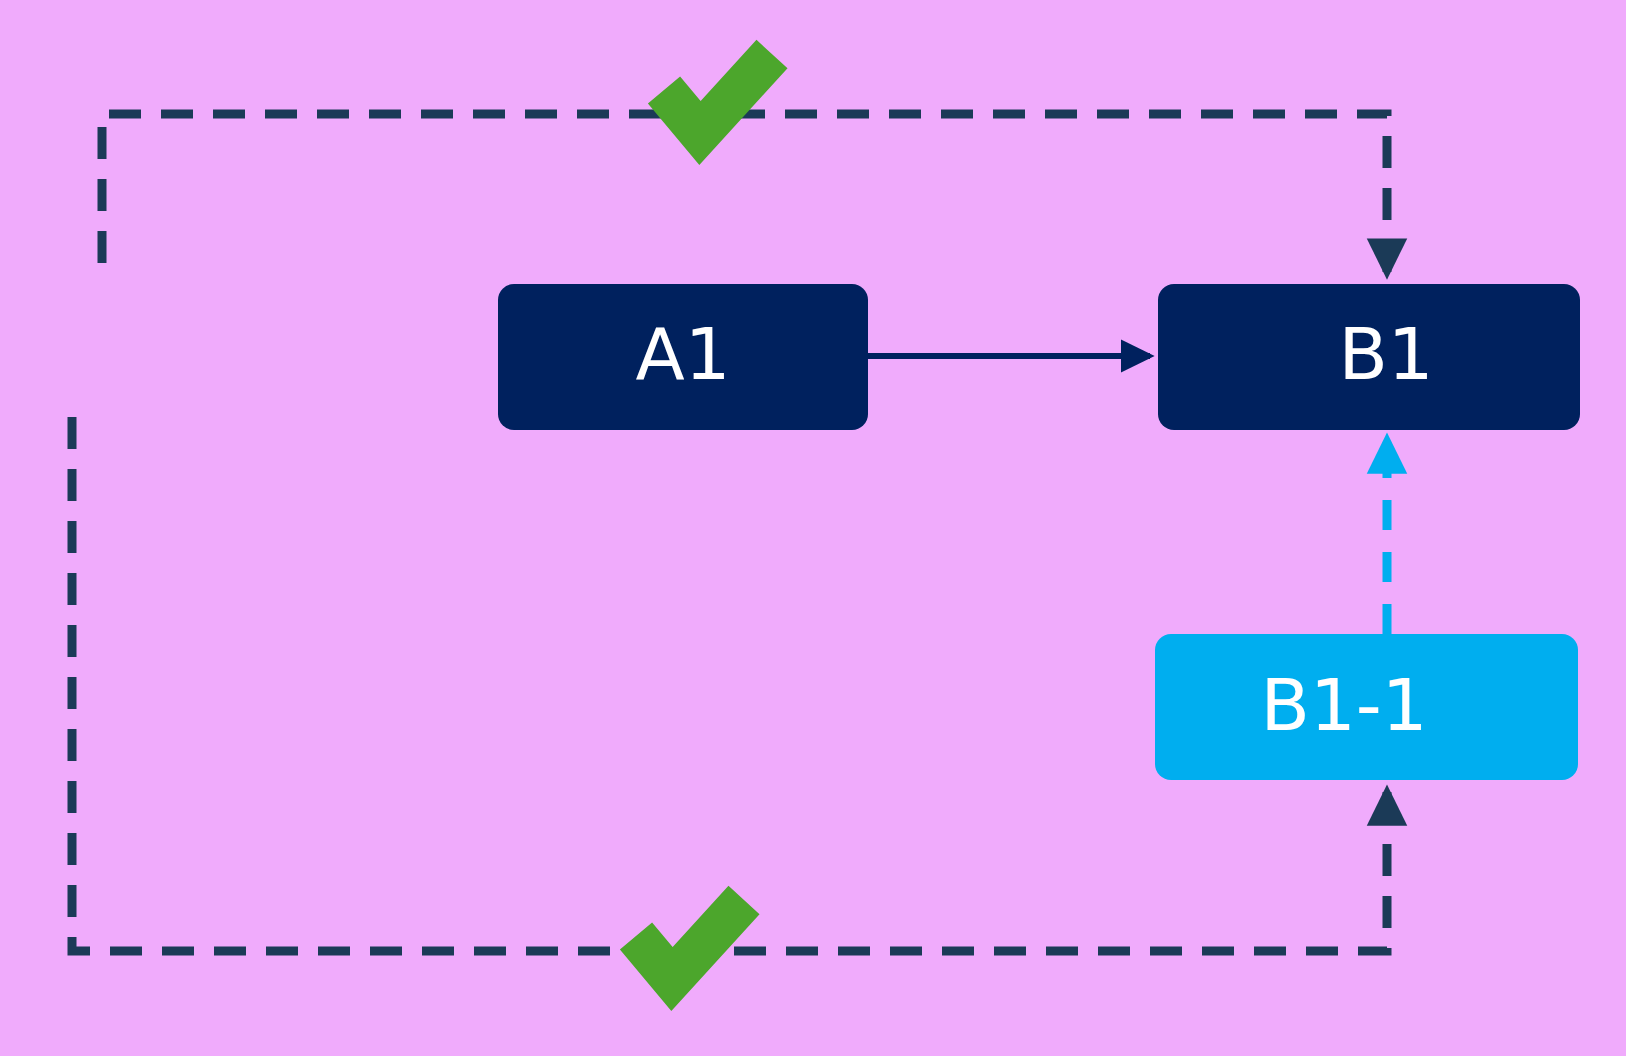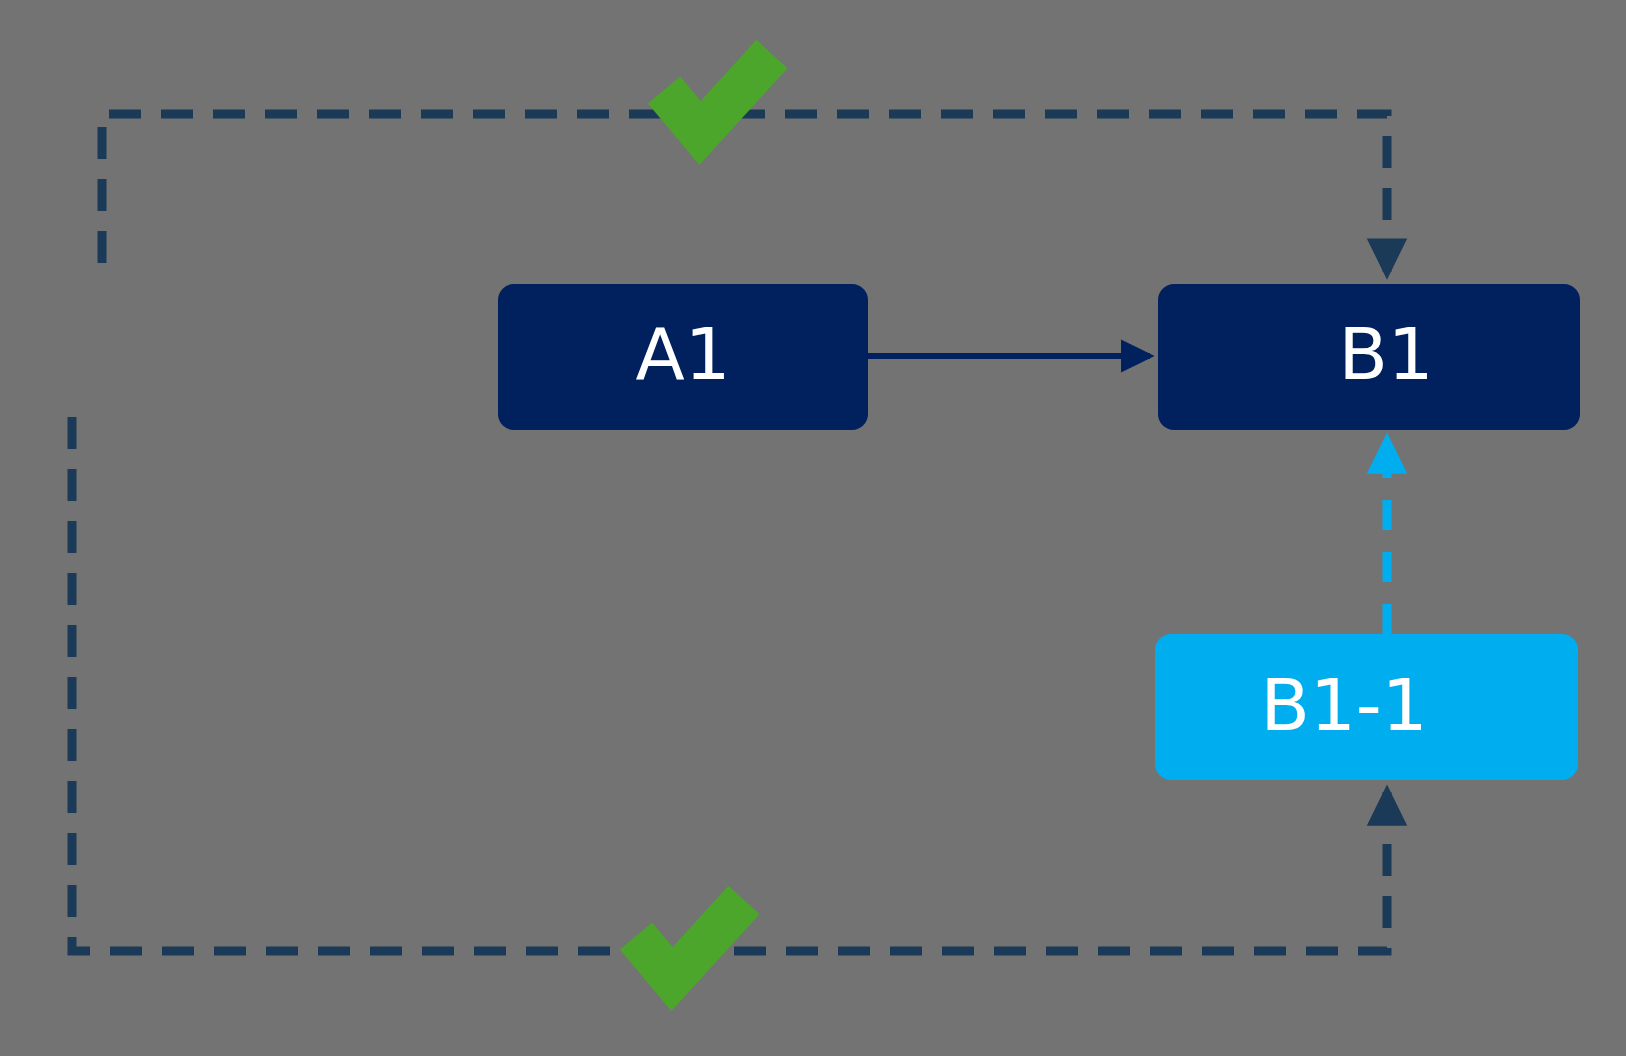--- a/index.html
+++ b/index.html
@@ -8,21 +8,21 @@
     padding: 0;
     background: #000000;
   }
   body {
     font-family: "DejaVu Sans", sans-serif;
   }
   #canvas {
     position: relative;
     width: 1626px;
     height: 1056px;
-    background: #737373;
+    background: #f0abfc;
     overflow: hidden;
   }
   #diagram-svg {
     position: absolute;
     top: 0;
     left: 0;
     width: 1626px;
     height: 1056px;
     display: block;
   }

